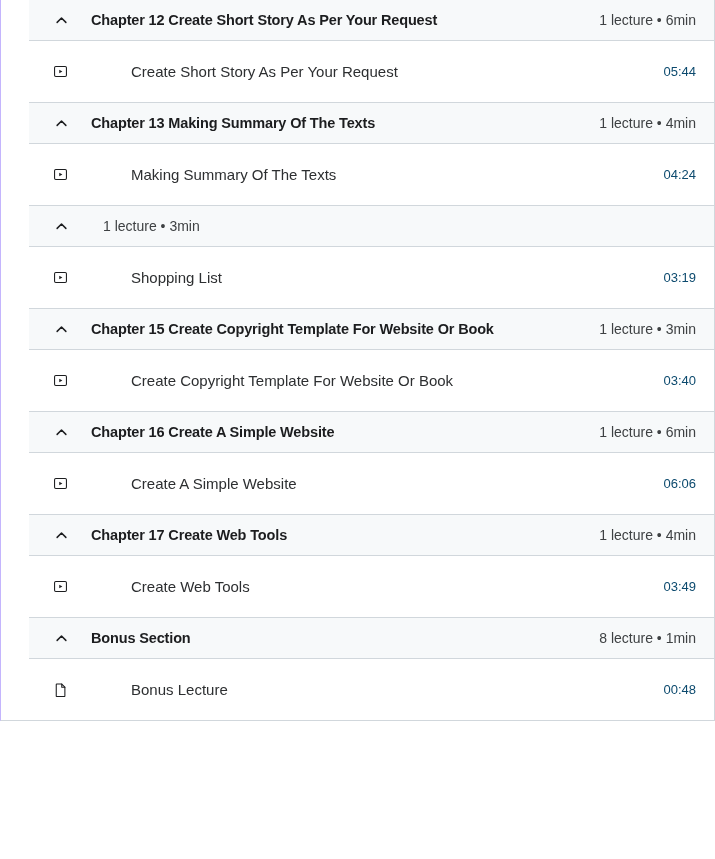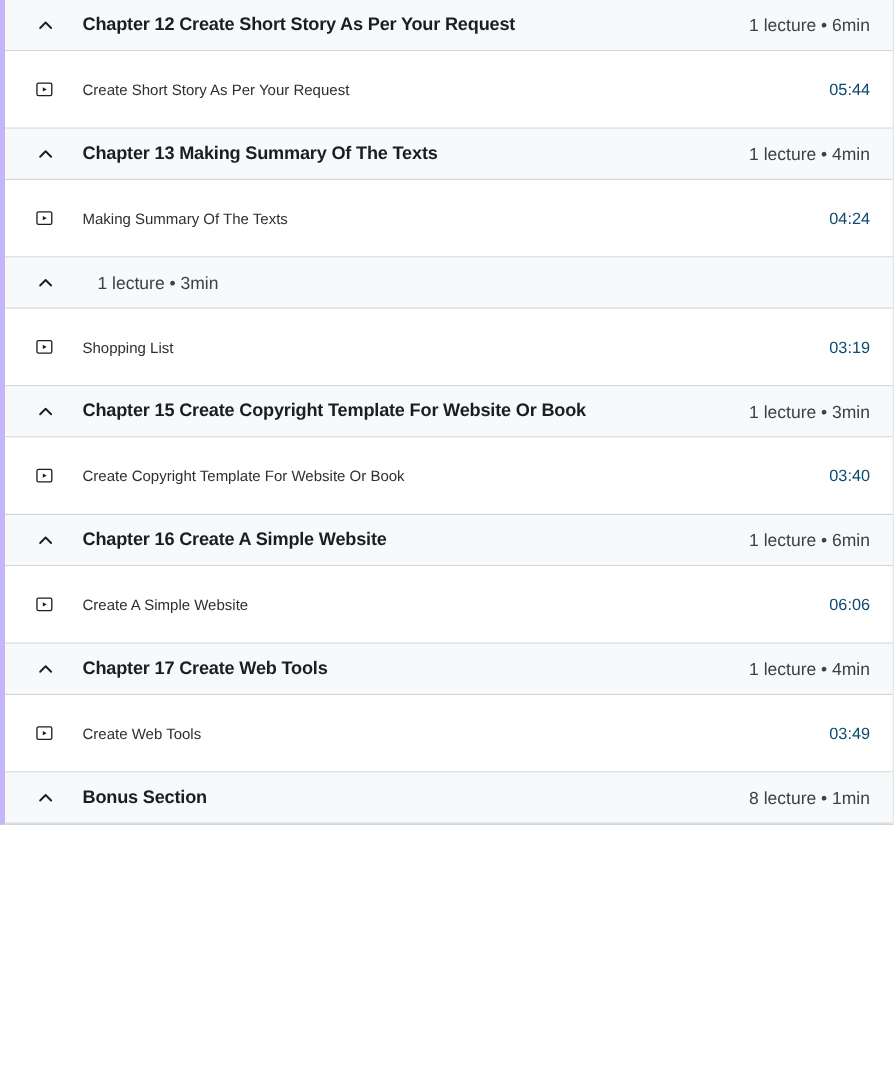--- a/index.html
+++ b/index.html
@@ -5,23 +5,24 @@
   * { box-sizing: border-box; }
   html, body {
     margin: 0;
     padding: 0;
     background: #ffffff;
     font-family: "Liberation Sans", sans-serif;
     color: #1c1d1f;
   }
   #curriculum {
     width: 715px;
-    border-left: 4px solid #c4b5fd;
+    border-left: 1px solid #c4b5fd;
     border-right: 1px solid #d1d7dc;
     border-bottom: 1px solid #d1d7dc;
+    padding-left: 28px;
   }
   .section {
     border-top: 1px solid #d1d7dc;
   }
   .section:first-child { border-top: none; }
   .section-header {
     background: #f7f9fa;
     display: flex;
     align-items: center;
     height: 41px;
@@ -65,26 +66,27 @@
     width: 18px;
     flex: 0 0 18px;
     display: flex;
     align-items: center;
     justify-content: center;
     margin-right: 22px;
     color: #1c1d1f;
   }
   .lec-icon svg { display: block; }
   .lec-title {
-    font-size: 12px;
+    font-size: 15px;
     color: #2d2f31;
     flex: 1 1 auto;
     white-space: nowrap;
     overflow: hidden;
     text-overflow: ellipsis;
+    margin-left: 40px;
   }
   .lec-dur {
     font-size: 13px;
     color: #0c4a6e;
     flex: 0 0 auto;
     padding-left: 12px;
   }
 </style>
 </head>
 <body>
@@ -218,14 +220,24 @@
     <div class="section">
       <div class="section-header">
         <span class="chev">
           <svg width="15" height="15" viewBox="0 0 24 24" fill="none" stroke="#1c1d1f" stroke-width="2.4" stroke-linecap="round" stroke-linejoin="round">
             <polyline points="5,15 12,8 19,15"></polyline>
           </svg>
         </span>
         <span class="section-title">Bonus Section</span>
         <span class="section-meta">8 lecture • 1min</span>
       </div>
+      <div class="lecture">
+        <span class="lec-icon">
+          <svg width="15" height="16" viewBox="0 0 24 24" fill="none" stroke="#1c1d1f" stroke-width="1.7" stroke-linejoin="round" stroke-linecap="round">
+            <path d="M6 2.5 h8 l5 5 v14 a0.8 0.8 0 0 1 -0.8 0.8 H6 a0.8 0.8 0 0 1 -0.8 -0.8 V3.3 A0.8 0.8 0 0 1 6 2.5 Z"></path>
+            <polyline points="14,2.5 14,7.5 19,7.5"></polyline>
+          </svg>
+        </span>
+        <span class="lec-title">Bonus Lecture</span>
+        <span class="lec-dur">00:48</span>
+      </div>
     </div>
   </div>
 
 </body></html>

